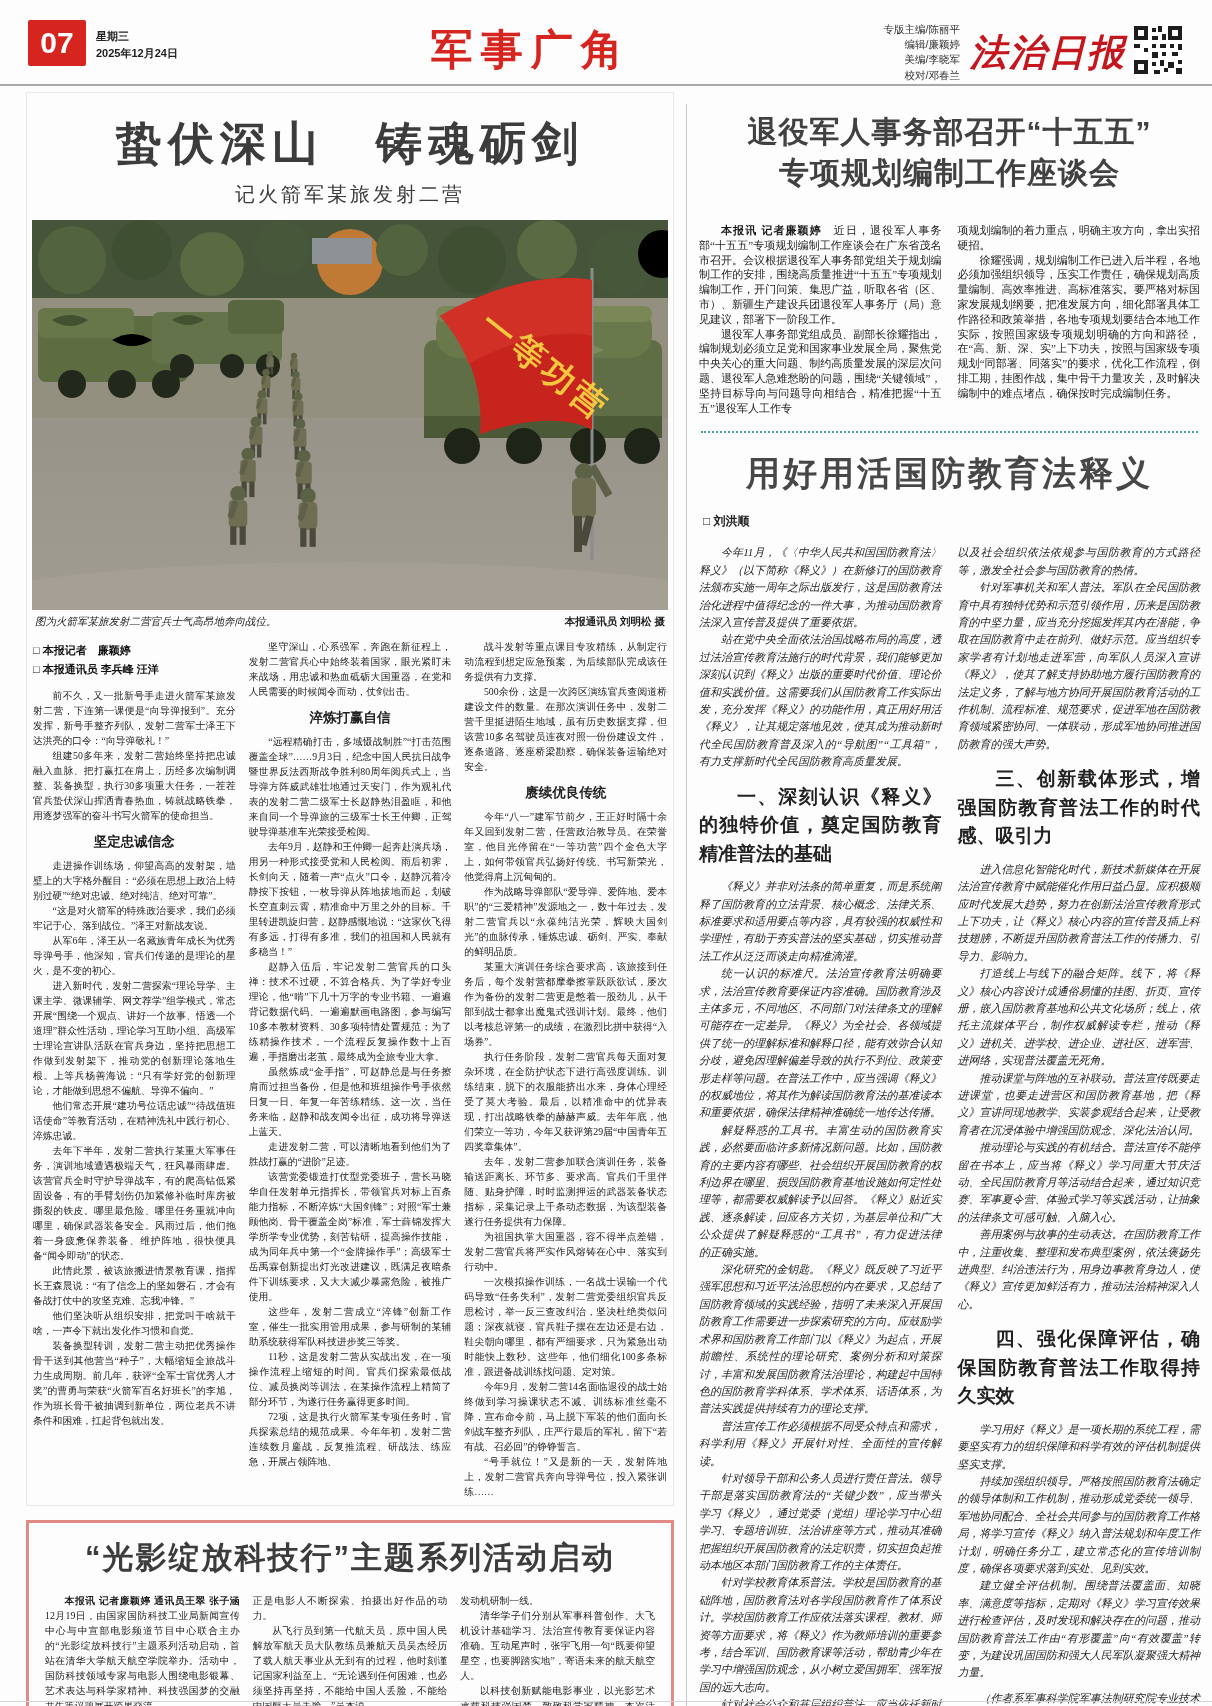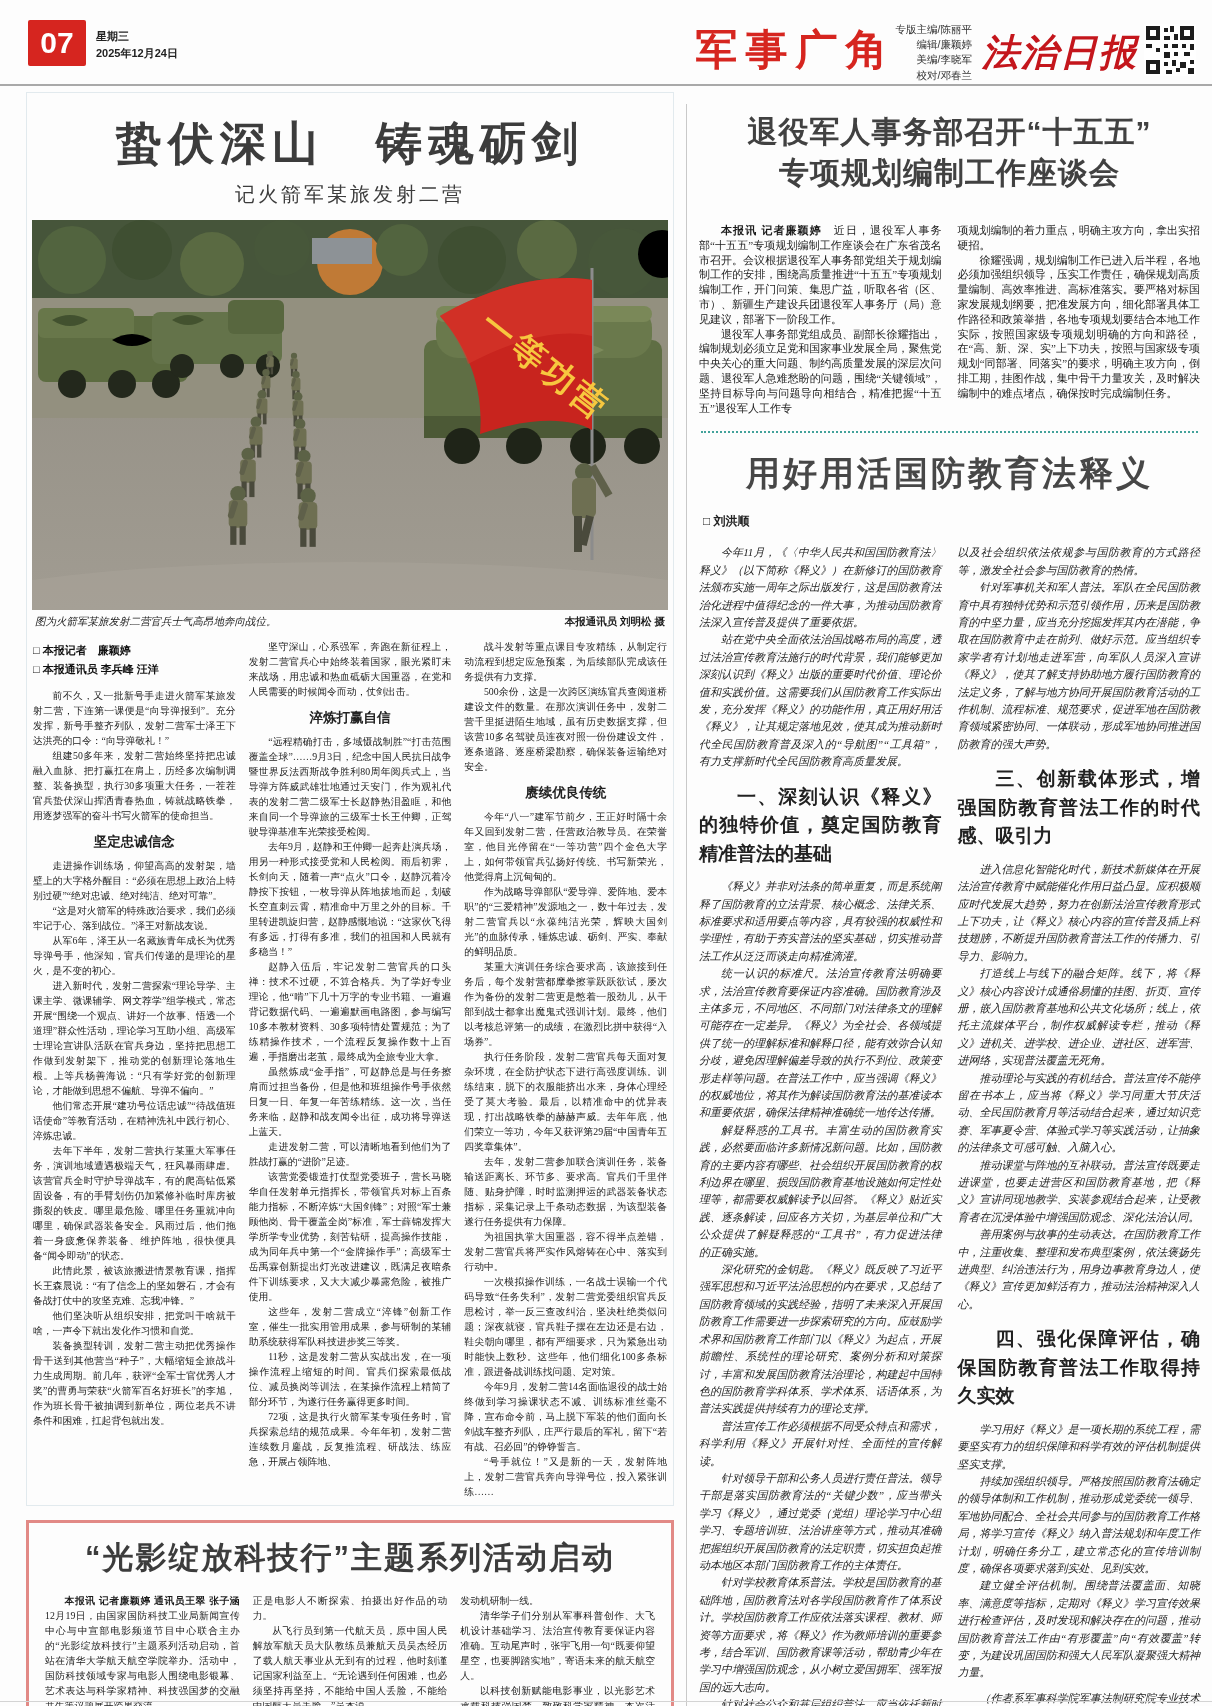--- a/index.html
+++ b/index.html
@@ -1,23 +1,23 @@
 <!DOCTYPE html>
 <html><head>
 <meta charset="utf-8">
 <style>
   html,body{margin:0;padding:0;background:#e8e8e8;}
   .page{position:relative;width:1212px;height:1706px;background:#fdfdfd;margin:0 auto;overflow:hidden;
         font-family:"Liberation Serif",serif;color:#1c1c1c;}
   
-  .hd{display:flex;align-items:flex-start;padding:20px 16px 0 28px;height:64px;border-bottom:2px solid #a9a9a9;box-sizing:content-box;}
+  .hd{display:flex;align-items:flex-start;padding:20px 28px 0 28px;height:64px;border-bottom:2px solid #a9a9a9;box-sizing:content-box;}
   .pageno{background:#d6251f;color:#fff;font-family:"Liberation Sans",sans-serif;font-weight:bold;
           font-size:30px;width:58px;height:46px;display:flex;align-items:center;justify-content:center;border-radius:2px;}
   .dateblk{font-family:"Liberation Sans",sans-serif;font-size:11px;color:#222;margin:8px 0 0 10px;line-height:1.5;font-weight:bold;}
-  .sectitle{flex:1;text-align:right;font-family:"Liberation Sans",sans-serif;font-weight:900;
+  .sectitle{flex:1;text-align:center;font-family:"Liberation Sans",sans-serif;font-weight:900;
             font-size:42px;letter-spacing:8px;color:#d6251f;margin-top:2px;}
   .credits{font-family:"Liberation Sans",sans-serif;font-size:10.5px;color:#333;text-align:right;line-height:1.45;margin-top:2px;white-space:nowrap;}
   .masthead{font-family:"DejaVu Serif",serif;font-style:italic;font-weight:bold;font-size:37px;
             color:#c4161c;margin:8px 6px 0 10px;letter-spacing:2px;white-space:nowrap;}
   .qr{margin-top:4px;}
   
   .content{display:flex;padding:6px 12px 0 26px;}
   .vdiv{width:1px;background:#c9c9c9;margin:12px 12px 0 12px;}
   .left{width:648px;flex:none;}
   .right{flex:1;min-width:0;padding-top:6px;}
@@ -298,21 +298,21 @@
         <div>退役军人事务部召开“十五五”</div>
         <div>专项规划编制工作座谈会</div>
       </div>
       <div class="cols2 body-m">
         <div>
             <p class="para"><strong class="lead-in">本报讯 记者廉颖婷　</strong>近日，退役军人事务部“十五五”专项规划编制工作座谈会在广东省茂名市召开。会议根据退役军人事务部党组关于规划编制工作的安排，围绕高质量推进“十五五”专项规划编制工作，开门问策、集思广益，听取各省（区、市）、新疆生产建设兵团退役军人事务厅（局）意见建议，部署下一阶段工作。</p>
             <p class="para">退役军人事务部党组成员、副部长徐耀指出，编制规划必须立足党和国家事业发展全局，聚焦党中央关心的重大问题、制约高质量发展的深层次问题、退役军人急难愁盼的问题，围绕“关键领域”，坚持目标导向与问题导向相结合，精准把握“十五五”退役军人工作专</p>
           </div>
         <div>
             <p class="para" style="text-indent: 0px;">项规划编制的着力重点，明确主攻方向，拿出实招硬招。</p>
-            <p class="para">徐耀强调，规划编制工作已进入后半程，各地必须加强组织领导，压实工作责任，确保规划高质量编制、高效率推进、高标准落实。要严格对标国家发展规划纲要，把准发展方向，细化部署具体工作路径和政策举措，各地专项规划要结合本地工作实际，按照国家级专项规划明确的方向和路径，在“高、新、深、实”上下功夫，按照与国家级专项规划“同部署、同落实”的要求，明确主攻方向，倒排工期，挂图作战，集中骨干力量攻关，及时解决编制中的难点堵点，确保按时完成编制任务。</p>
+            <p class="para">徐耀强调，规划编制工作已进入后半程，各地必须加强组织领导，压实工作责任，确保规划高质量编制、高效率推进、高标准落实。要严格对标国家发展规划纲要，把准发展方向，细化部署具体工作路径和政策举措，各地专项规划要结合本地工作实际，按照国家级专项规划明确的方向和路径，在“高、新、深、实”上下功夫，按照与国家级专项规划“同部署、同落实”的要求，优化工作流程，倒排工期，挂图作战，集中骨干力量攻关，及时解决编制中的难点堵点，确保按时完成编制任务。</p>
           </div>
       </div>
 
       <hr class="dotline">
 
       <div class="ry-title">用好用活国防教育法释义</div>
       <div class="author">□ 刘洪顺</div>
       <div class="cols2 body-k">
         <div>
             <p class="para">今年11月，《〈中华人民共和国国防教育法〉释义》（以下简称《释义》）在新修订的国防教育法颁布实施一周年之际出版发行，这是国防教育法治化进程中值得纪念的一件大事，为推动国防教育法深入宣传普及提供了重要依据。</p>
@@ -326,22 +326,22 @@
             <p class="para">针对领导干部和公务人员进行责任普法。领导干部是落实国防教育法的“关键少数”，应当带头学习《释义》，通过党委（党组）理论学习中心组学习、专题培训班、法治讲座等方式，推动其准确把握组织开展国防教育的法定职责，切实担负起推动本地区本部门国防教育工作的主体责任。</p>
             <p class="para">针对学校教育体系普法。学校是国防教育的基础阵地，国防教育法对各学段国防教育作了体系设计。学校国防教育工作应依法落实课程、教材、师资等方面要求，将《释义》作为教师培训的重要参考，结合军训、国防教育课等活动，帮助青少年在学习中增强国防观念，从小树立爱国拥军、强军报国的远大志向。</p>
             <p class="para">针对社会公众和基层组织普法。应当依托新时代文明实践中心、基层文化服务阵地，采取群众喜闻乐见的方式宣传解读《释义》，明确企业事业组织、社会团体和其他组织开展国防教育的义务，</p>
           </div>
         <div>
             <p class="para" style="text-indent: 0px;">以及社会组织依法依规参与国防教育的方式路径等，激发全社会参与国防教育的热情。</p>
             <p class="para">针对军事机关和军人普法。军队在全民国防教育中具有独特优势和示范引领作用，历来是国防教育的中坚力量，应当充分挖掘发挥其内在潜能，争取在国防教育中走在前列、做好示范。应当组织专家学者有计划地走进军营，向军队人员深入宣讲《释义》，使其了解支持协助地方履行国防教育的法定义务，了解与地方协同开展国防教育活动的工作机制、流程标准、规范要求，促进军地在国防教育领域紧密协同、一体联动，形成军地协同推进国防教育的强大声势。</p>
             <div class="sec-head">三、创新载体形式，增强国防教育普法工作的时代感、吸引力</div>
             <p class="para">进入信息化智能化时代，新技术新媒体在开展法治宣传教育中赋能催化作用日益凸显。应积极顺应时代发展大趋势，努力在创新法治宣传教育形式上下功夫，让《释义》核心内容的宣传普及插上科技翅膀，不断提升国防教育普法工作的传播力、引导力、影响力。</p>
             <p class="para">打造线上与线下的融合矩阵。线下，将《释义》核心内容设计成通俗易懂的挂图、折页、宣传册，嵌入国防教育基地和公共文化场所；线上，依托主流媒体平台，制作权威解读专栏，推动《释义》进机关、进学校、进企业、进社区、进军营、进网络，实现普法覆盖无死角。</p>
+            <p class="para">推动课堂与阵地的互补联动。普法宣传既要走进课堂，也要走进营区和国防教育基地，把《释义》宣讲同现地教学、实装参观结合起来，让受教育者在沉浸体验中增强国防观念、深化法治认同。</p>
             <p class="para">推动理论与实践的有机结合。普法宣传不能停留在书本上，应当将《释义》学习同重大节庆活动、全民国防教育月等活动结合起来，通过知识竞赛、军事夏令营、体验式学习等实践活动，让抽象的法律条文可感可触、入脑入心。</p>
-            <p class="para">推动课堂与阵地的互补联动。普法宣传既要走进课堂，也要走进营区和国防教育基地，把《释义》宣讲同现地教学、实装参观结合起来，让受教育者在沉浸体验中增强国防观念、深化法治认同。</p>
             <p class="para">善用案例与故事的生动表达。在国防教育工作中，注重收集、整理和发布典型案例，依法褒扬先进典型、纠治违法行为，用身边事教育身边人，使《释义》宣传更加鲜活有力，推动法治精神深入人心。</p>
             <div class="sec-head">四、强化保障评估，确保国防教育普法工作取得持久实效</div>
             <p class="para">学习用好《释义》是一项长期的系统工程，需要坚实有力的组织保障和科学有效的评估机制提供坚实支撑。</p>
             <p class="para">持续加强组织领导。严格按照国防教育法确定的领导体制和工作机制，推动形成党委统一领导、军地协同配合、全社会共同参与的国防教育工作格局，将学习宣传《释义》纳入普法规划和年度工作计划，明确任务分工，建立常态化的宣传培训制度，确保各项要求落到实处、见到实效。</p>
             <p class="para">建立健全评估机制。围绕普法覆盖面、知晓率、满意度等指标，定期对《释义》学习宣传效果进行检查评估，及时发现和解决存在的问题，推动国防教育普法工作由“有形覆盖”向“有效覆盖”转变，为建设巩固国防和强大人民军队凝聚强大精神力量。</p>
             <p class="para author-note">（作者系军事科学院军事法制研究院专业技术大校副研究员）</p>
           </div>
       </div>
     </div>
   </div>

